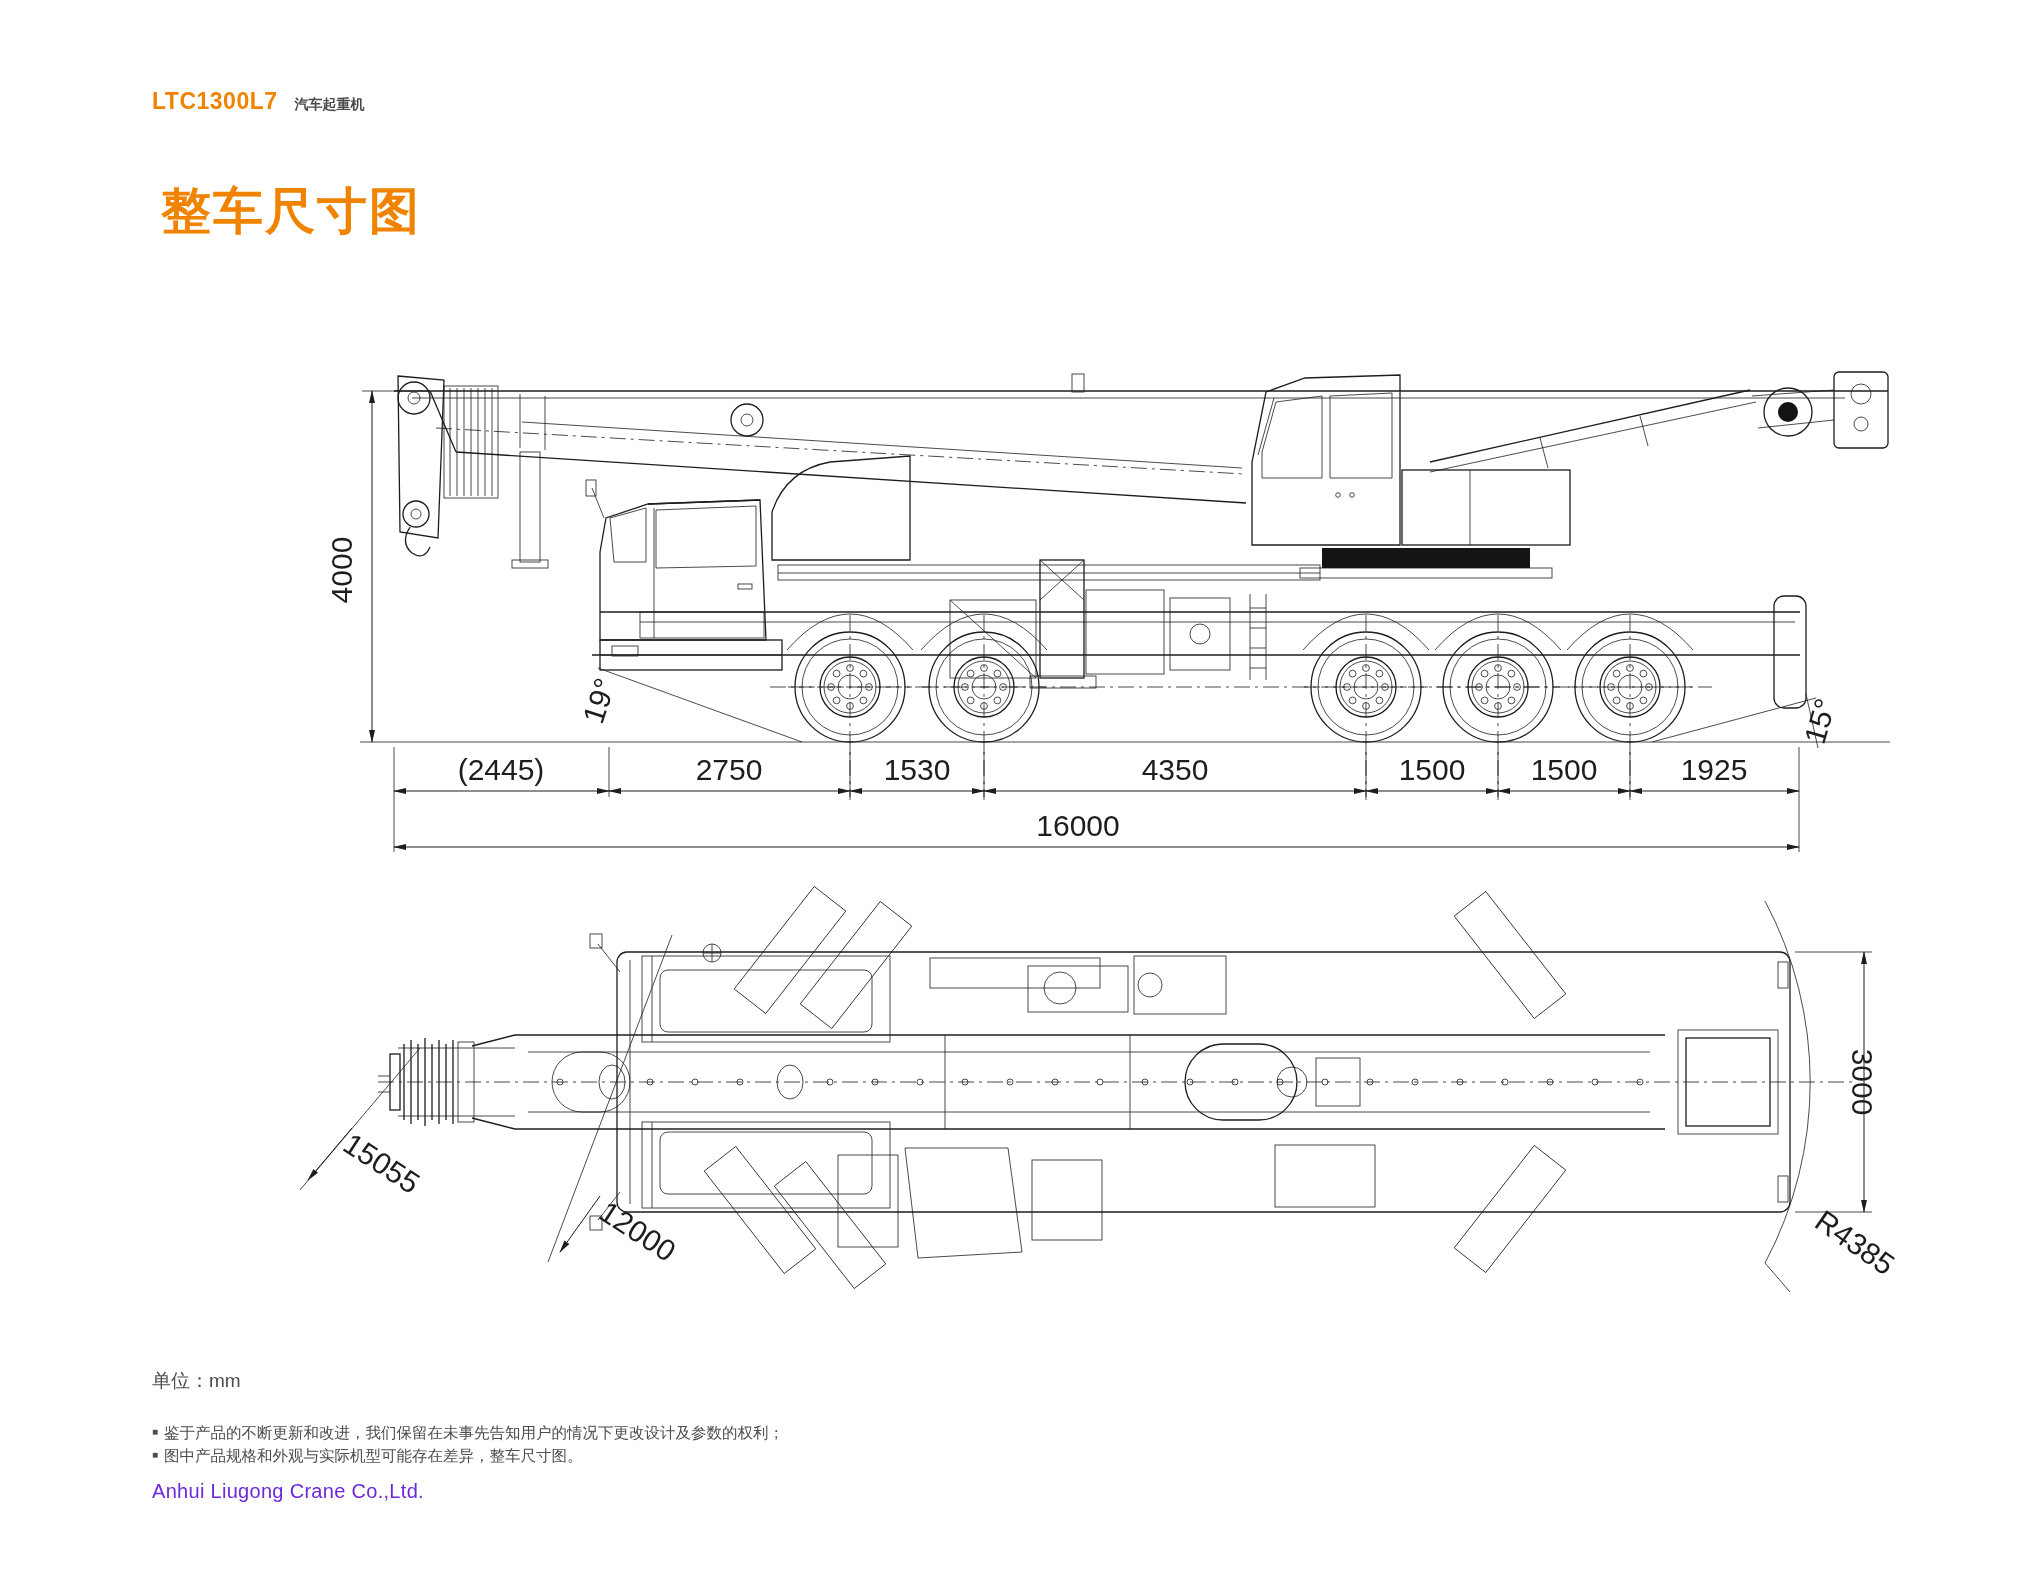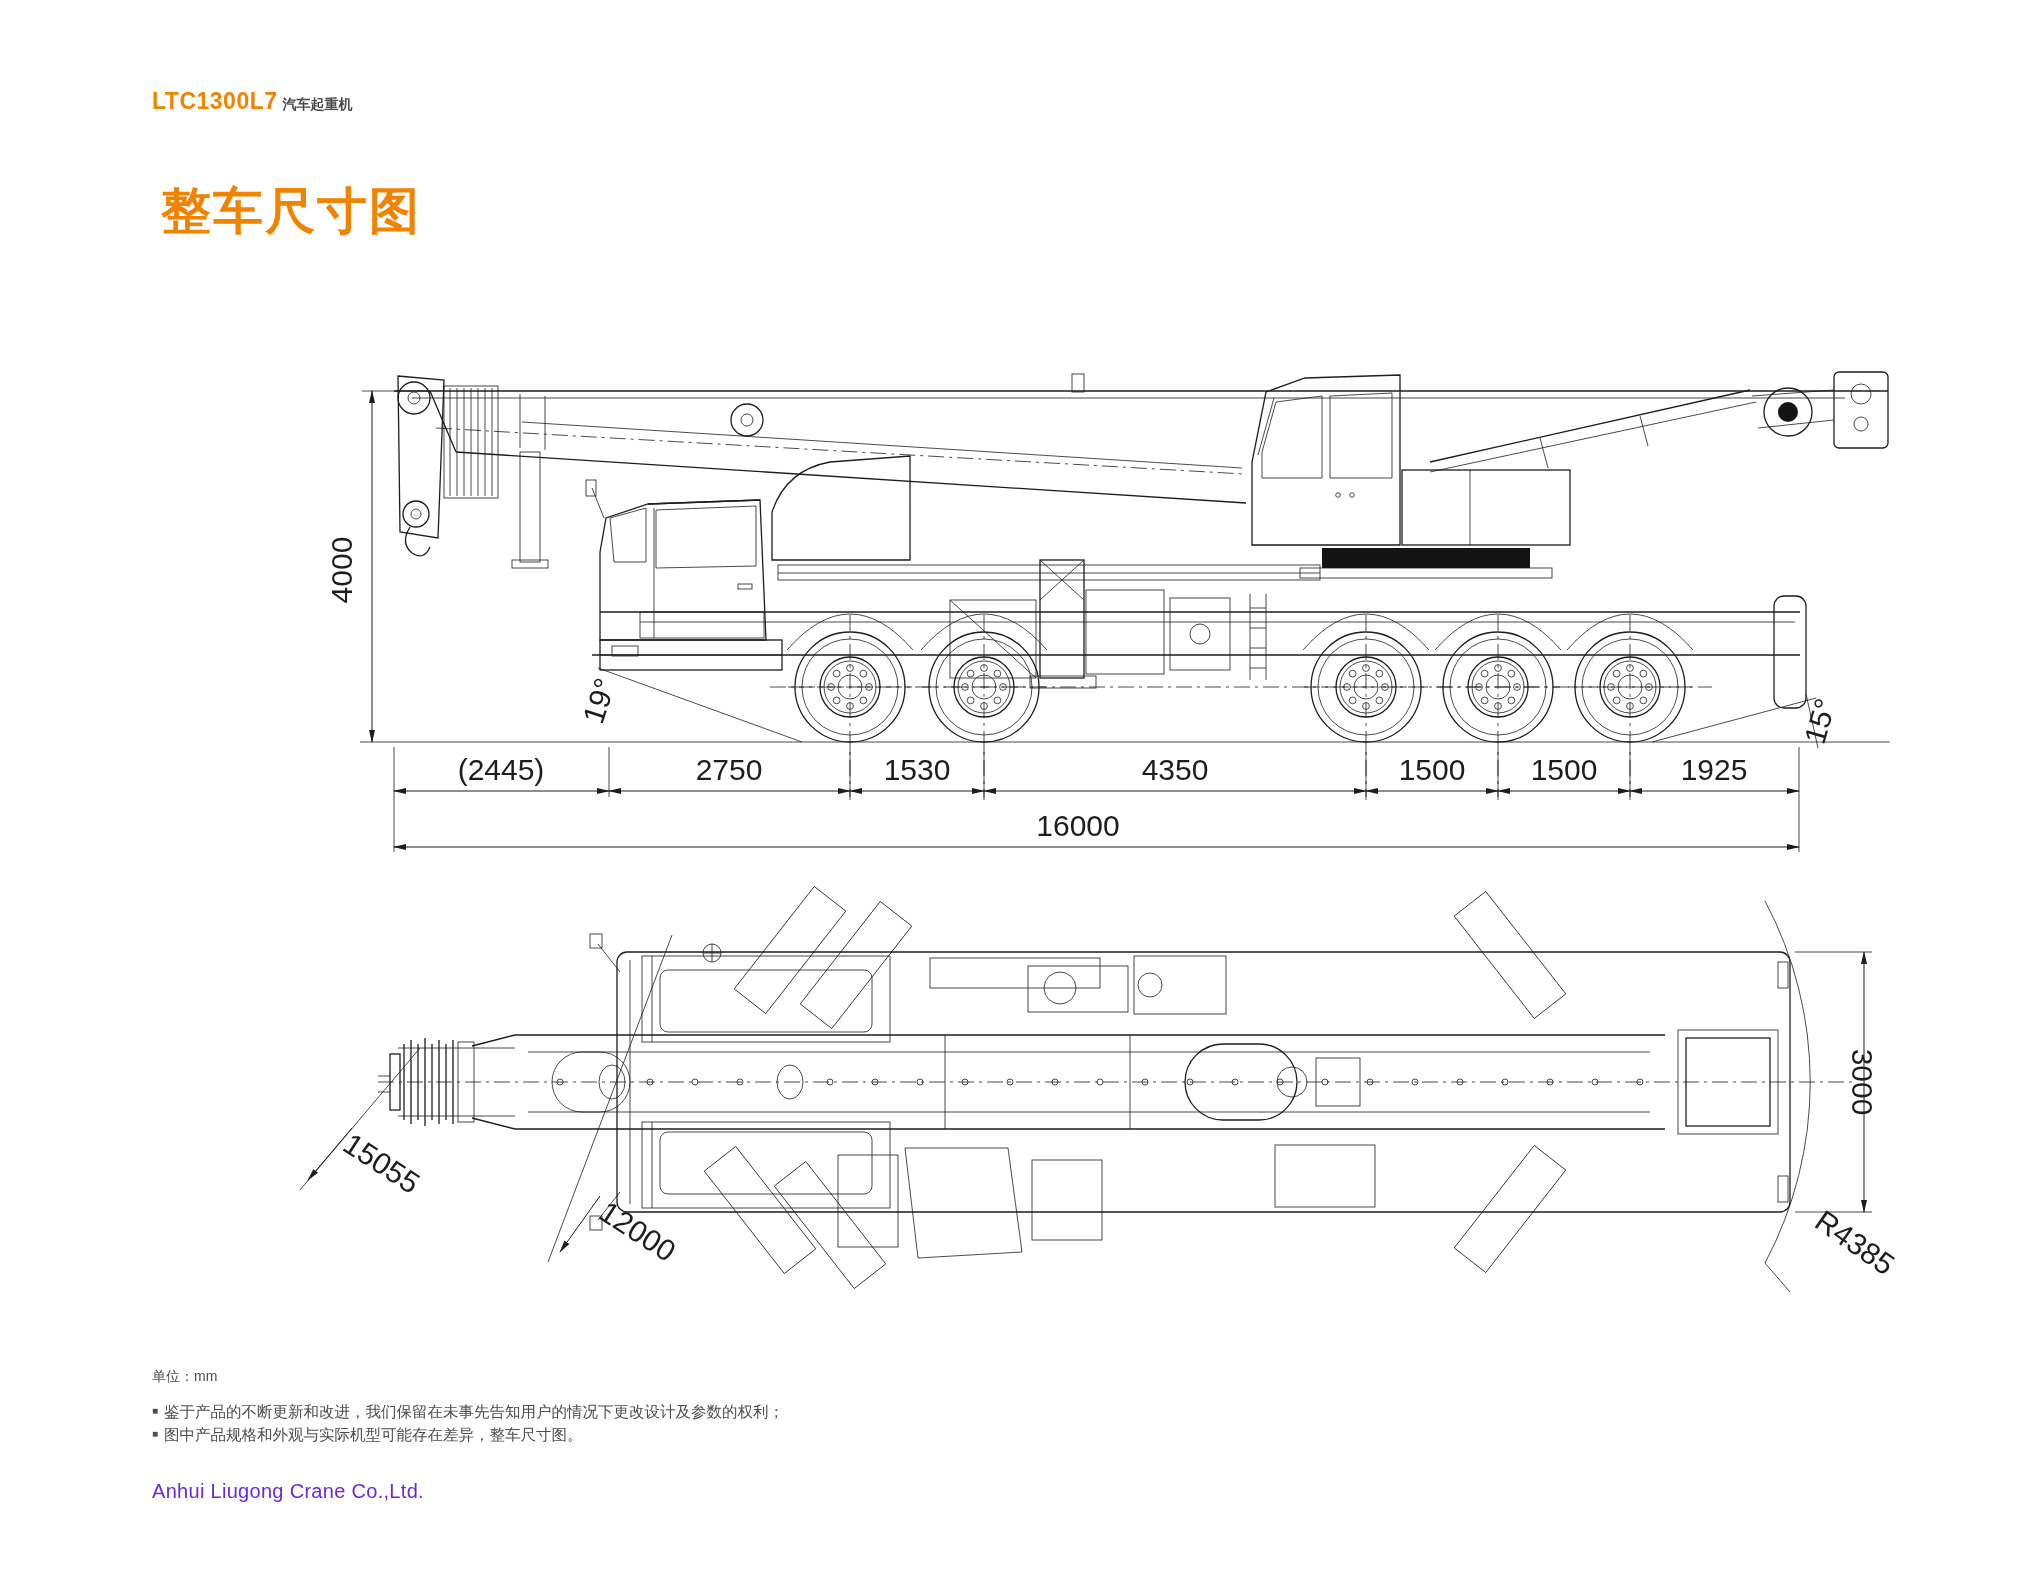--- a/index.html
+++ b/index.html
@@ -1,27 +1,27 @@
 <!DOCTYPE html>
 <html><head>
 <meta charset="utf-8">
 <style>
   html,body{margin:0;padding:0;background:#ffffff;}
   .page{position:relative;width:2025px;height:1587px;background:#ffffff;overflow:hidden;
         font-family:"Liberation Sans",sans-serif;}
   
-  .hdr{position:absolute;left:152px;top:88px;display:flex;align-items:baseline;gap:5px;}
+  .hdr{position:absolute;left:152px;top:88px;display:flex;align-items:baseline;gap:17px;}
   .hdr .model{font-size:23px;font-weight:bold;color:#F08300;letter-spacing:0.5px;}
   .hdr .prod{font-size:14px;font-weight:bold;color:#4a4a4a;}
   .ttl{position:absolute;left:161px;top:178px;font-size:50px;font-weight:bold;color:#F08300;letter-spacing:2px;}
   
   .draw{position:absolute;left:0;top:0;width:2025px;height:1587px;}
   
   .foot{position:absolute;left:152px;top:1368px;color:#4d4d4d;}
-  .unit{font-size:14px;margin:0 0 14px 0;}
+  .unit{font-size:19px;margin:0 0 27px 0;}
   .note{font-size:15.5px;line-height:23px;margin:0;display:flex;align-items:flex-start;}
   .note .bullet{font-size:10px;line-height:23px;margin-right:6px;transform:translateY(-1px);}
   .company{position:absolute;left:152px;top:1480px;font-size:20px;color:#6d28d9;letter-spacing:0.3px;}
   
   .ln  {stroke:#1d1d1d;stroke-width:1.3;fill:none;}
   .lt  {stroke:#1d1d1d;stroke-width:0.8;fill:none;}
   .dim {stroke:#1d1d1d;stroke-width:1;fill:none;}
   .cl  {stroke:#1d1d1d;stroke-width:0.8;fill:none;stroke-dasharray:16 5 3 5;}
   .dtm {font-family:"Liberation Sans",sans-serif;font-size:30px;fill:#1d1d1d;text-anchor:middle;}
   .fillk{fill:#141414;stroke:none;}

